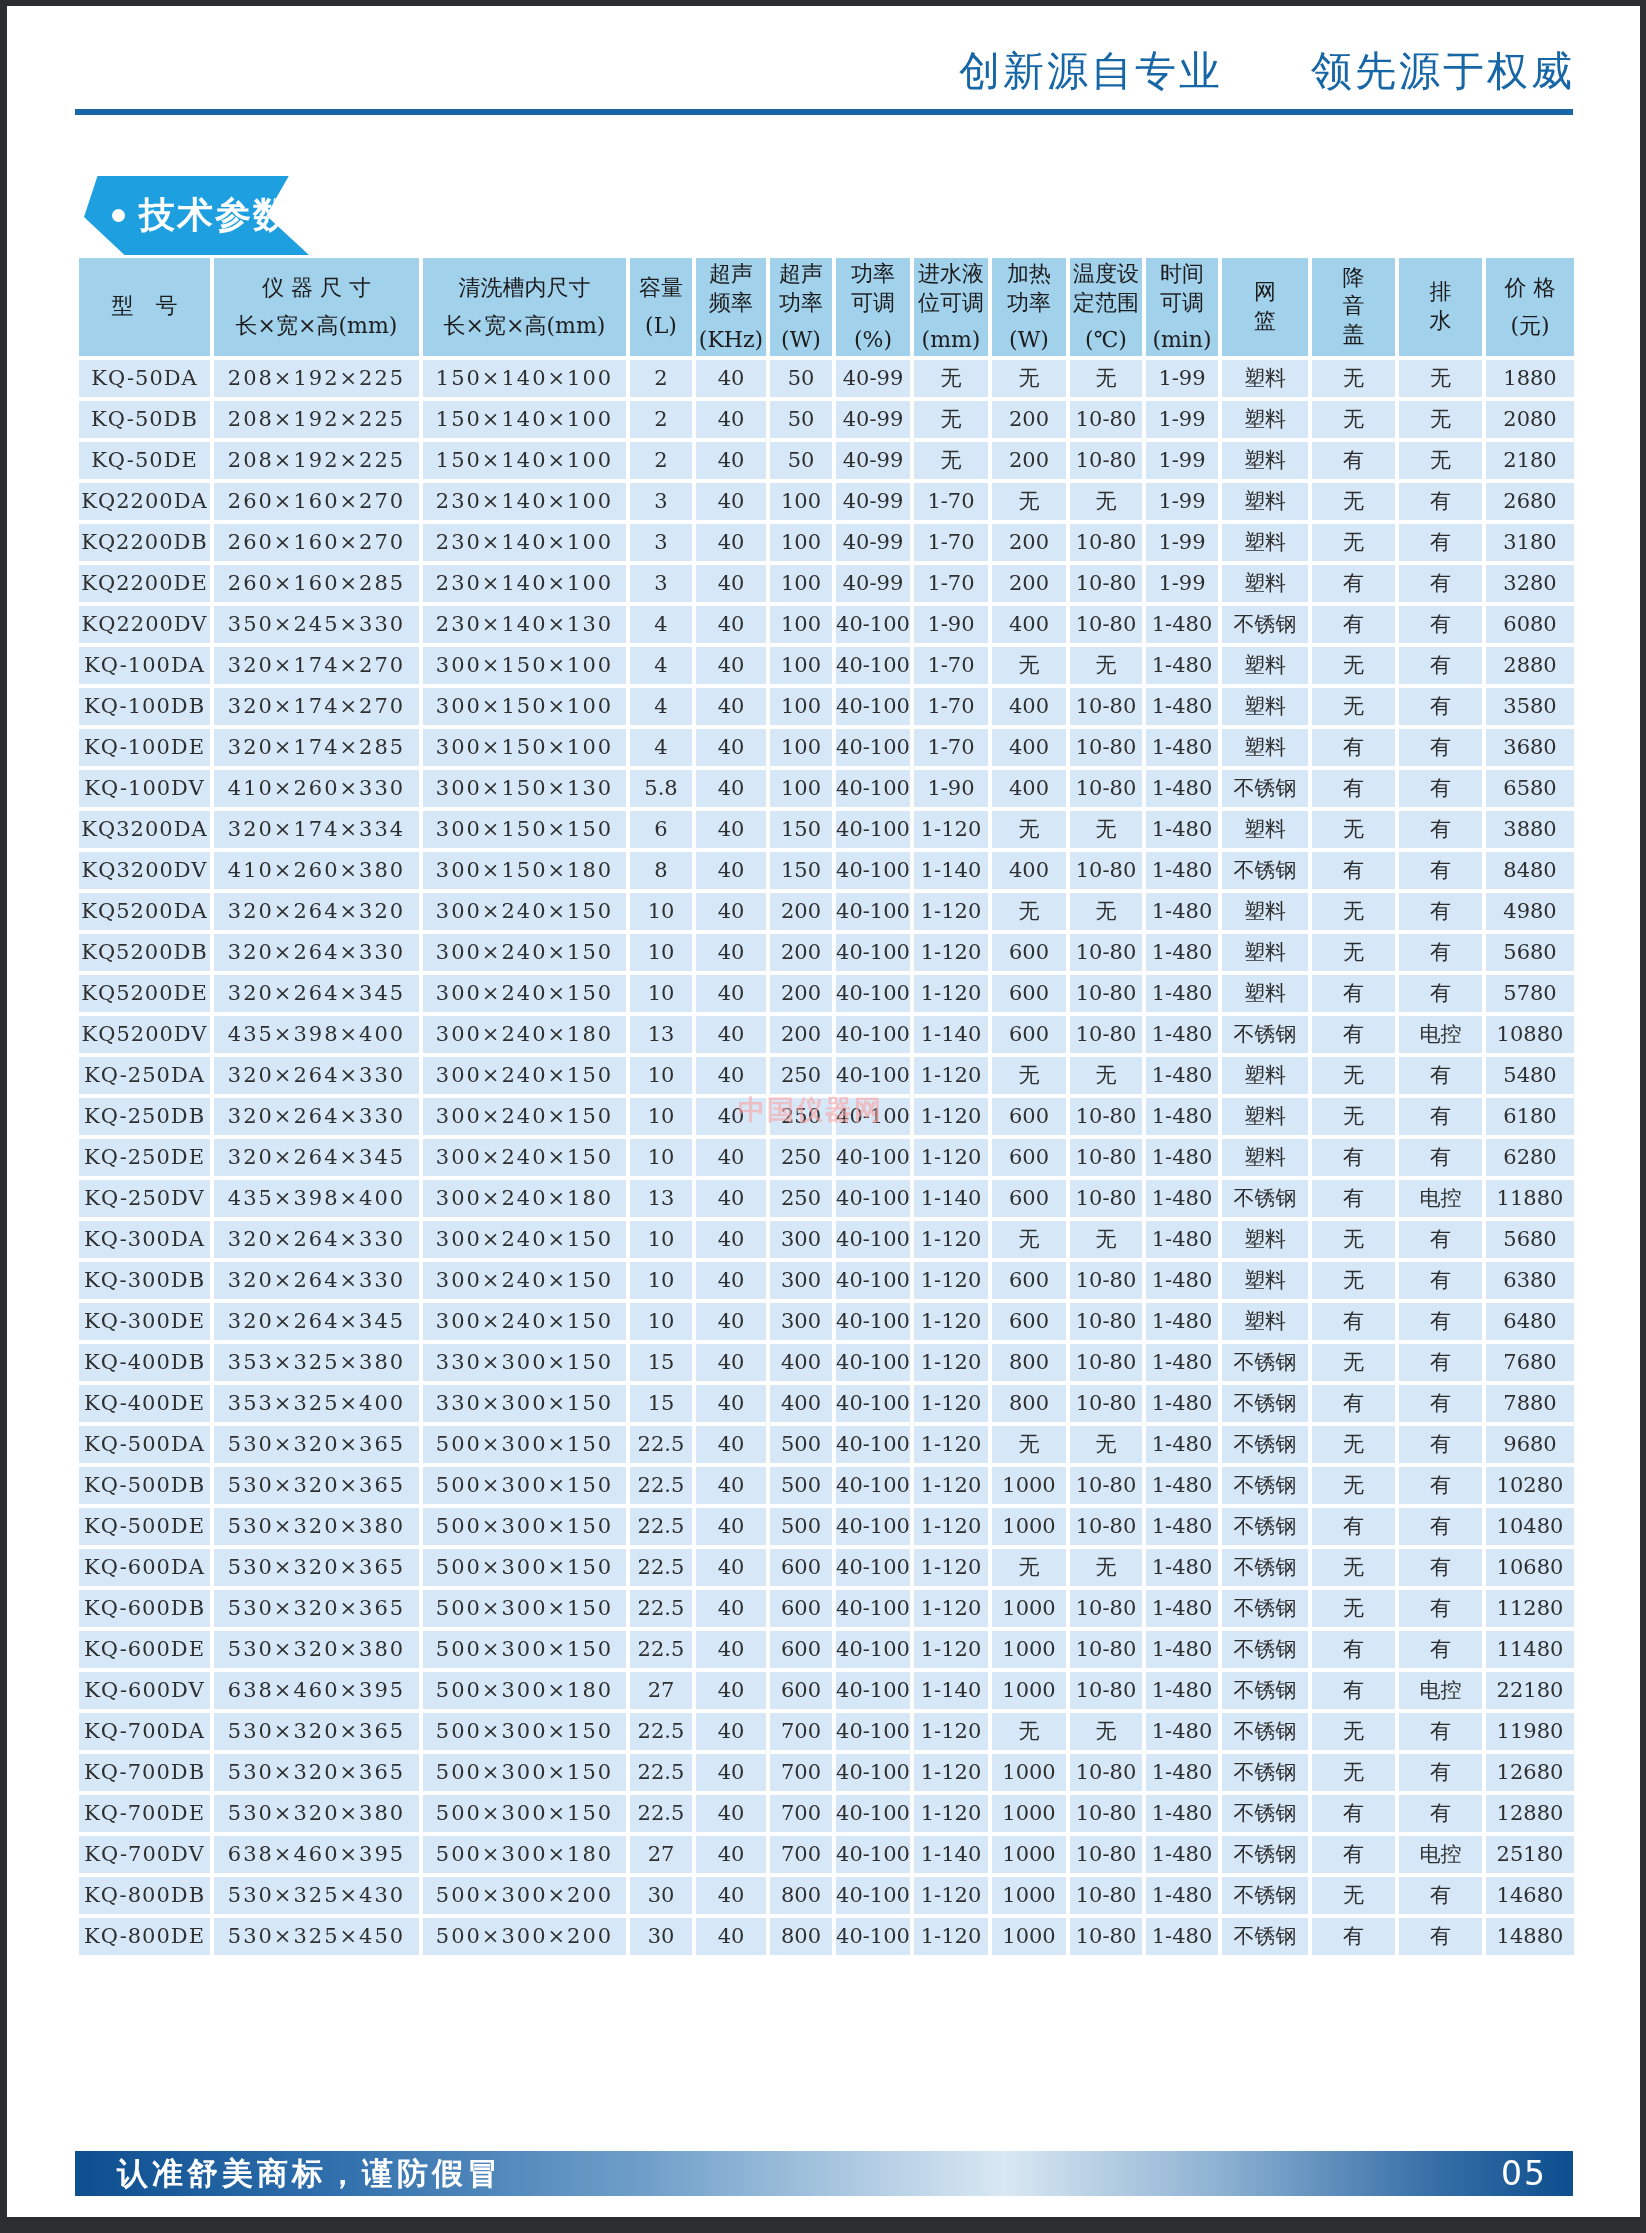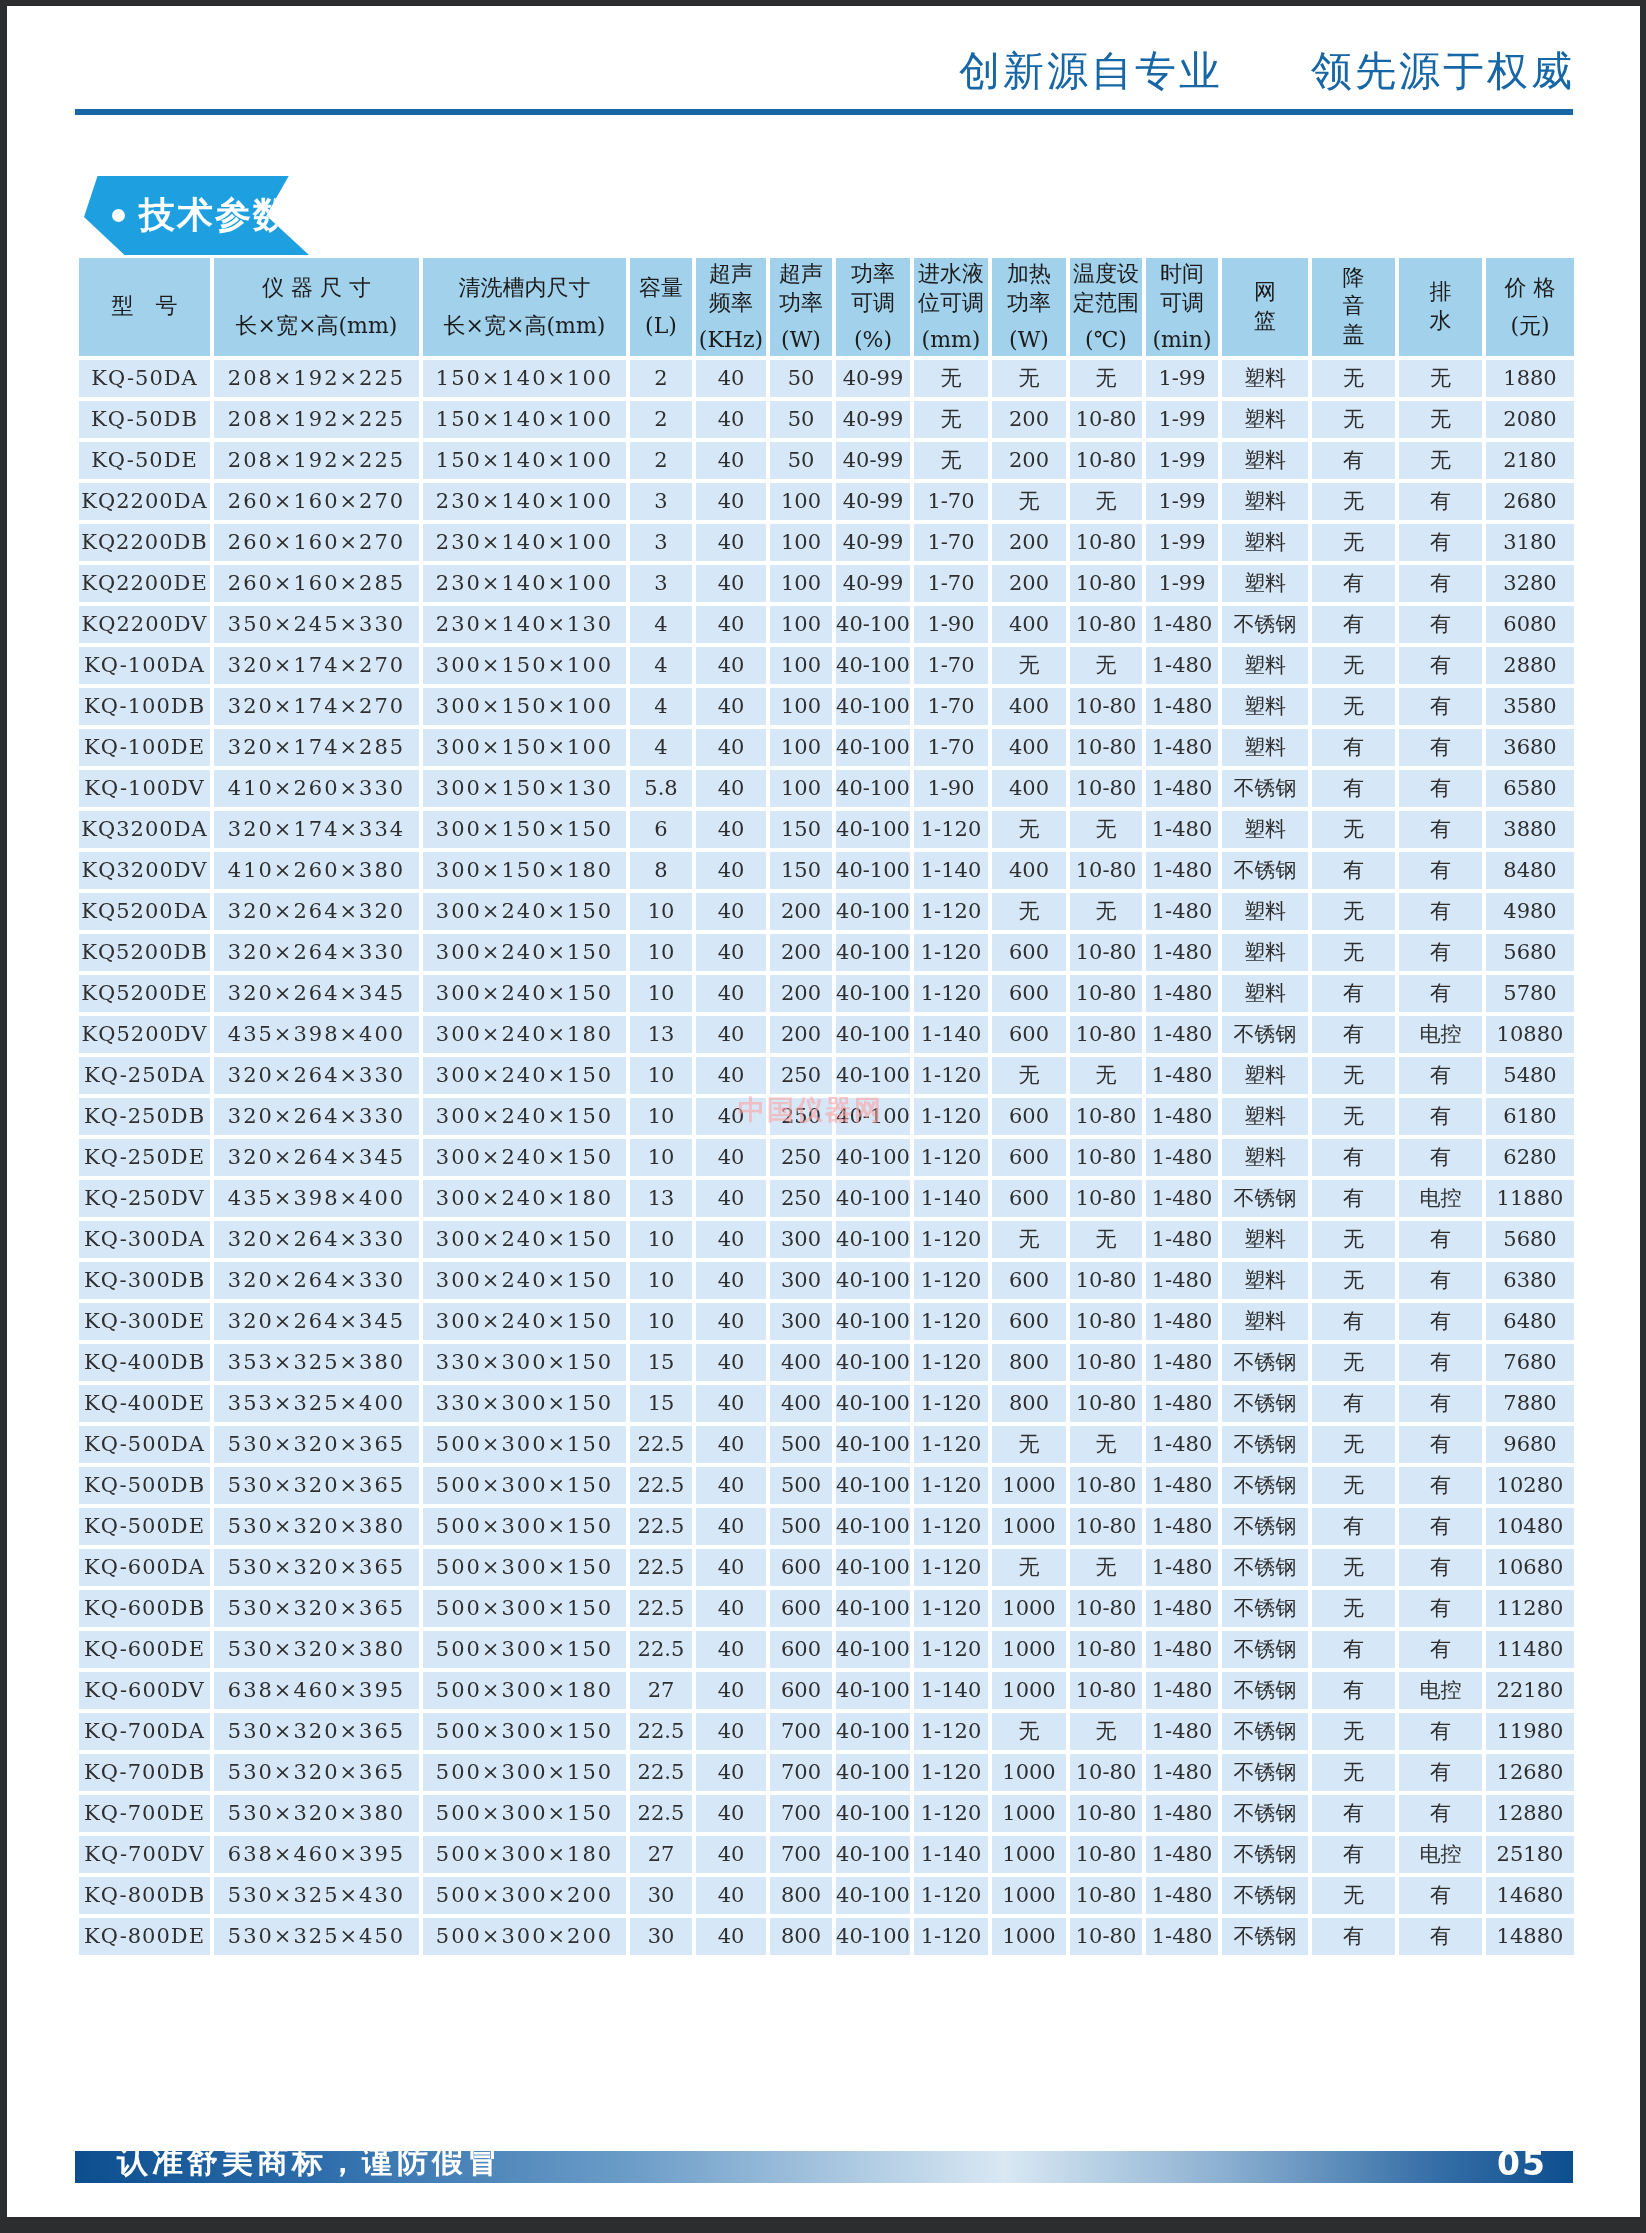--- a/index.html
+++ b/index.html
@@ -61,32 +61,32 @@
   td.c-model{letter-spacing:1px;}
   
   .watermark{
     position:absolute;left:738px;top:1092px;z-index:5;
     font-size:27px;font-weight:bold;color:#fca5a5;opacity:.62;
     letter-spacing:2px;
     font-family:Liberation Serif, serif;
   }
   
   .footer-bar{
-    position:absolute;left:75px;top:2151px;width:1498px;height:32px;
+    position:absolute;left:75px;top:2151px;width:1498px;height:45px;
     background:linear-gradient(90deg,
       var(--footer_dark) 0%, #2d6dab 16%, #6f9fc9 38%, #d9e8f3 62%,
       #8fb3d3 76%, #3a72a9 90%, var(--footer_dark) 100%);
-    display:flex;align-items:flex-end;
+    display:flex;align-items:center;
   }
   .footer-note{
     color:#fff;font-size:31px;font-weight:bold;letter-spacing:4px;
     margin-left:42px;
   }
   .page-number{
-    color:#fff;font-size:33px;font-weight:bold;letter-spacing:2px;
+    color:#fff;font-size:33px;font-weight:normal;letter-spacing:2px;
     margin-left:auto;margin-right:26px;
   }
 </style>
 </head>
 <body>
 
 <div class="page"></div>
 
 <div class="slogan">创新源自专业　　领先源于权威</div>
 <div class="top-rule"></div>

